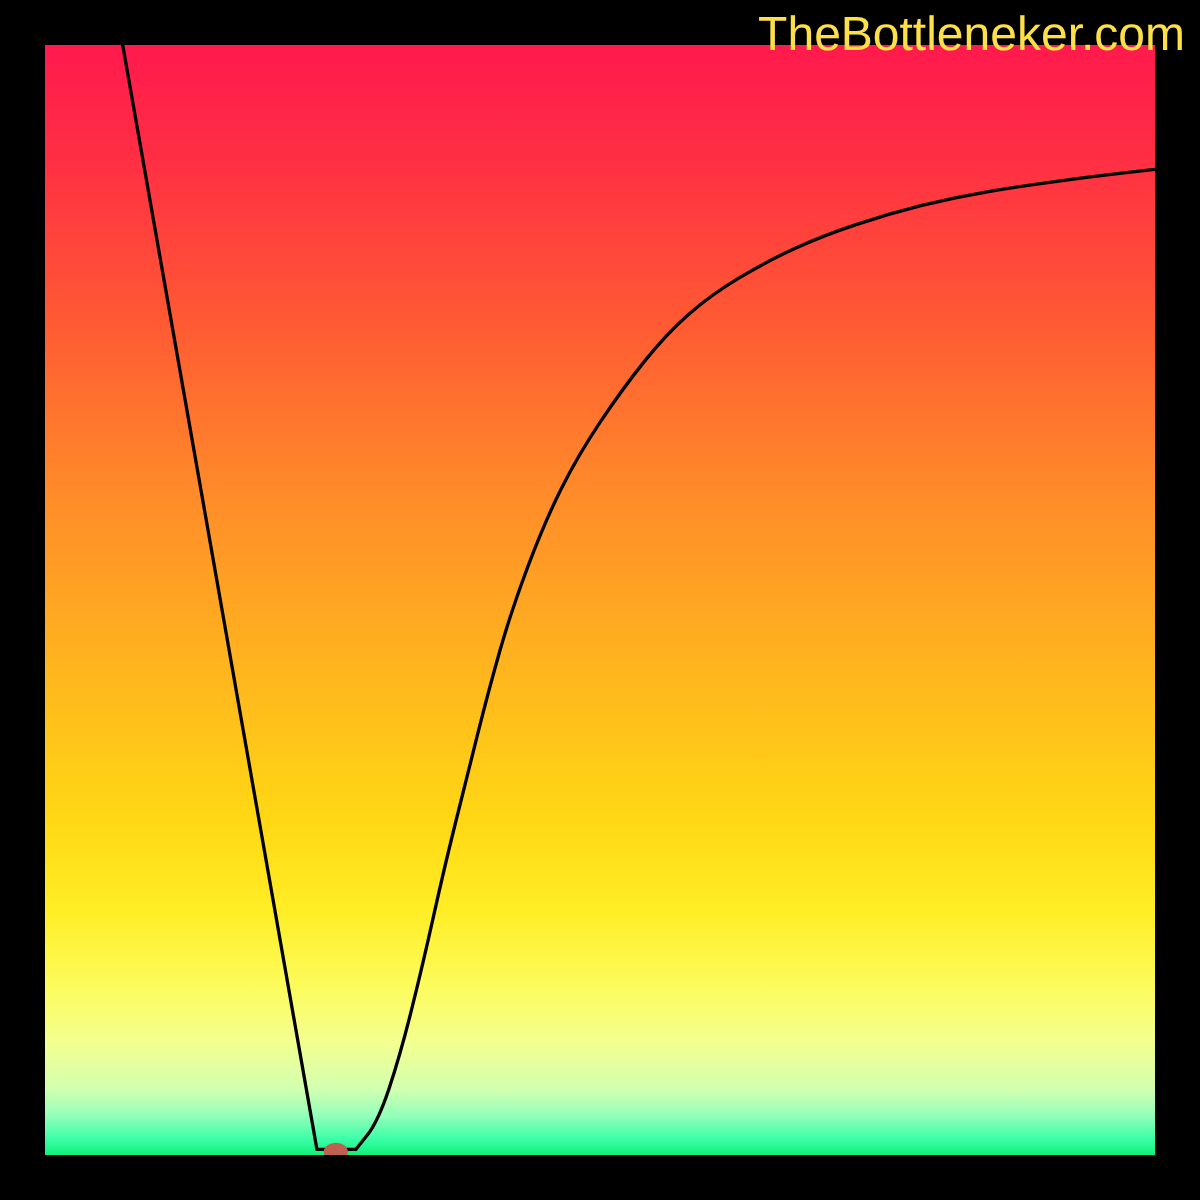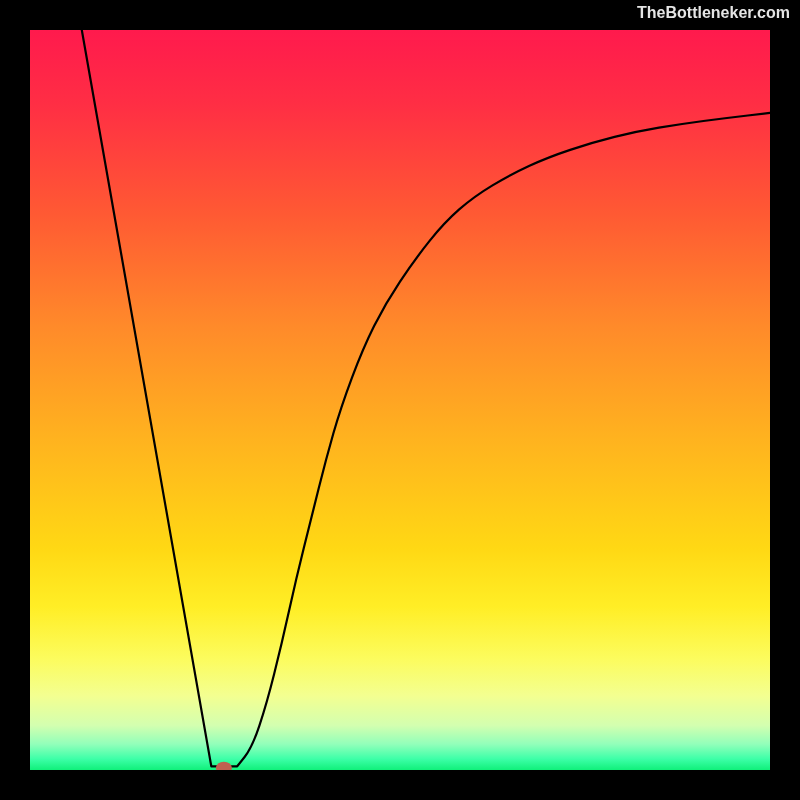--- a/index.html
+++ b/index.html
@@ -21,23 +21,23 @@
     left: 30px;
     top: 30px;
     width: 740px;
     height: 740px;
     overflow: hidden;
   }
   .attribution {
     position: absolute;
     top: 4px;
     right: 10px;
-    font-size: 16px;
-    font-weight: bold;
-    color: #e5e5e5;
+    font-size: 32px;
+    font-weight: normal;
+    color: #fde047;
     font-family: Arial, Helvetica, sans-serif;
     letter-spacing: 0px;
   }
   svg {
     position: absolute;
     inset: 0;
   }
 </style>
 </head>
 <body>

